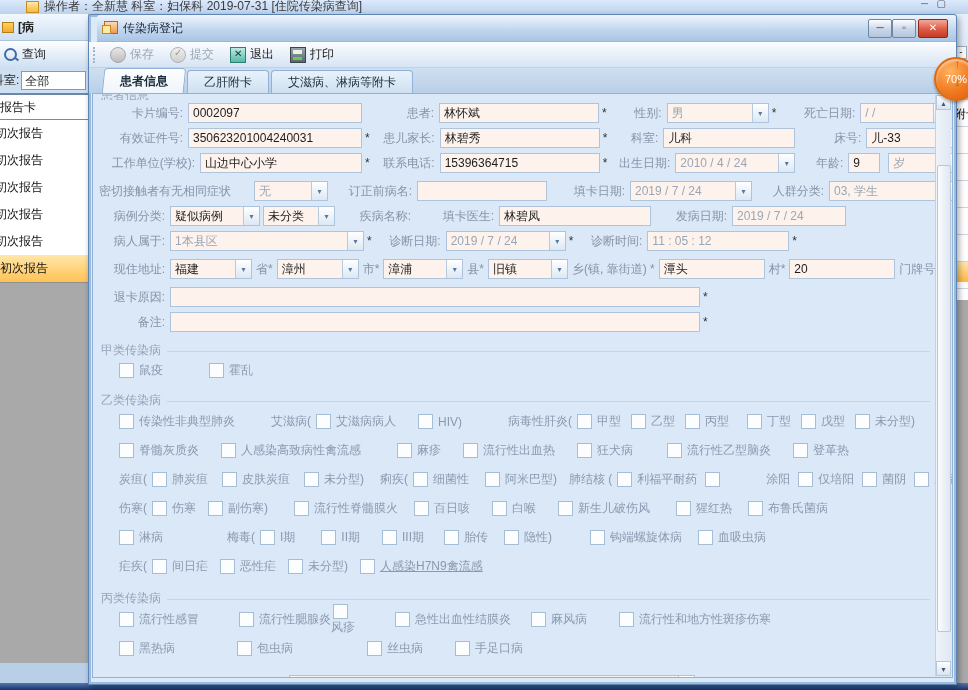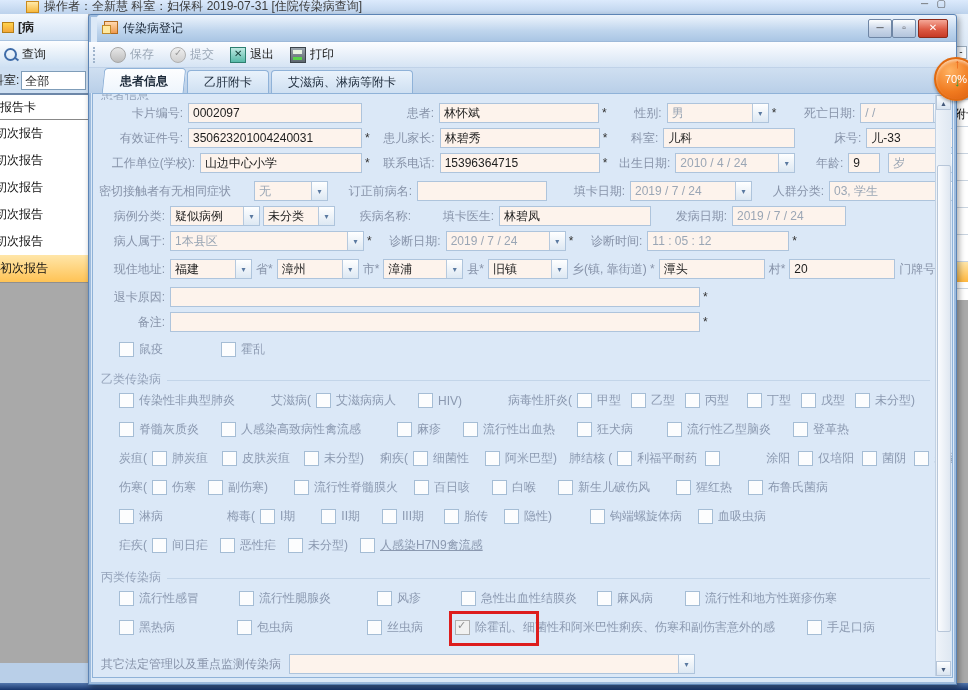--- a/index.html
+++ b/index.html
@@ -81,21 +81,21 @@
   .star{color:#333;font-weight:normal;padding:0 3px;flex:none;}
   .tbox,.sbox{flex:none;height:18px;background:#fdf3ec;border:1px solid #aec4dc;display:inline-flex;align-items:center;overflow:hidden;}
   .tbox .tval,.sbox .tval{padding:0 4px;color:#1c1c1c;font-style:normal;flex:1;overflow:hidden;}
   .tval.gray{color:#9aa6b5;}
   .da{flex:none;width:15px;height:100%;background:linear-gradient(#ffffff,#dde8f3);border-left:1px solid #b6c9de;color:#5a79a0;font-size:8px;display:flex;align-items:center;justify-content:center;font-style:normal;text-decoration:none;}
 
   
   .grpcap{display:flex;align-items:center;color:#95a3ba;margin:10px 0 0 2px;height:14px;}
   .grpcap .rule{flex:1;border-top:1px solid #c3d5e9;margin-left:6px;margin-top:2px;}
   .cbrow{display:flex;align-items:center;height:29px;padding-left:20px;white-space:nowrap;}
-  .cbrow.short{height:26px;gap:12px;}
+  .cbrow.short{height:26px;}
   .cb{display:inline-flex;align-items:center;position:relative;color:#8b99b0;}
   .cb .pre{margin-right:5px;}
   .cb .pre:empty{display:none;}
   .cb .box{width:13px;height:13px;background:#fcfdfe;border:1px solid #a5bdd5;margin-right:5px;position:relative;flex:none;}
   .cb.checked .box{background:#f1f1f1;border-color:#b0b0b0;}
   .cb.checked .box::after{content:"✓";position:absolute;left:1px;top:-2px;color:#8e8e8e;font-size:11px;}
   .cb.red-mark::before{content:"";position:absolute;left:-6px;top:-8px;width:84px;height:29px;border:3px solid #dd1d1d;z-index:5;}
 
   .otherrow{display:flex;align-items:center;height:24px;margin-top:10px;padding-left:2px;}
 
@@ -382,20 +382,24 @@
         </div>
 
         <div class="frow" style="margin-top:3px">
           <span class="flab" style="width:66px">备注:</span>
           <span class="tbox" style="width:528px">
               <i class="tval"></i>
             </span>
           <b class="star">*</b>
         </div>
 
+        <div class="grpcap">
+          <span>甲类传染病</span>
+            <span class="rule"></span>
+        </div>
         <div class="cbrow short">
 
             <label class="cb">
               <span class="box"></span>
               <span class="lbl">鼠疫</span>
             </label>
 
             <label class="cb" style="margin-left: 46px;">
               <span class="box"></span>
               <span class="lbl">霍乱</span>
@@ -617,21 +621,21 @@
         </div>
         <div class="cbrow">
             <label class="cb">
               <span class="box"></span>
               <span class="lbl">流行性感冒</span>
             </label>
             <label class="cb" style="margin-left: 40px;">
               <span class="box"></span>
               <span class="lbl">流行性腮腺炎</span>
             </label>
-            <label class="cb" style="margin-left: 46px;">
+            <label class="cb" style=" flex-direction: column;">
               <span class="box"></span>
               <span class="lbl">风疹</span>
             </label>
             <label class="cb" style="margin-left: 40px;">
               <span class="box"></span>
               <span class="lbl">急性出血性结膜炎</span>
             </label>
             <label class="cb" style="margin-left: 20px;">
               <span class="box"></span>
               <span class="lbl">麻风病</span>
@@ -646,24 +650,20 @@
               <span class="box"></span>
               <span class="lbl">黑热病</span>
             </label>
             <label class="cb" style="margin-left: 62px;">
               <span class="box"></span>
               <span class="lbl">包虫病</span>
             </label>
             <label class="cb" style="margin-left: 74px;">
               <span class="box"></span>
               <span class="lbl">丝虫病</span>
-            </label>
-            <label class="cb checked red-mark" style="margin-left: 32px;">
-              <span class="box"></span>
-              <span class="lbl">除霍乱、细菌性和阿米巴性痢疾、伤寒和副伤害意外的感</span>
             </label>
             <label class="cb" style="margin-left: 32px;">
               <span class="box"></span>
               <span class="lbl">手足口病</span>
             </label>
           </div>
 
         <div class="otherrow">
           <span style="color:#8793a9">其它法定管理以及重点监测传染病</span>
           <span class="sbox" style="width:404px;margin-left:8px">

